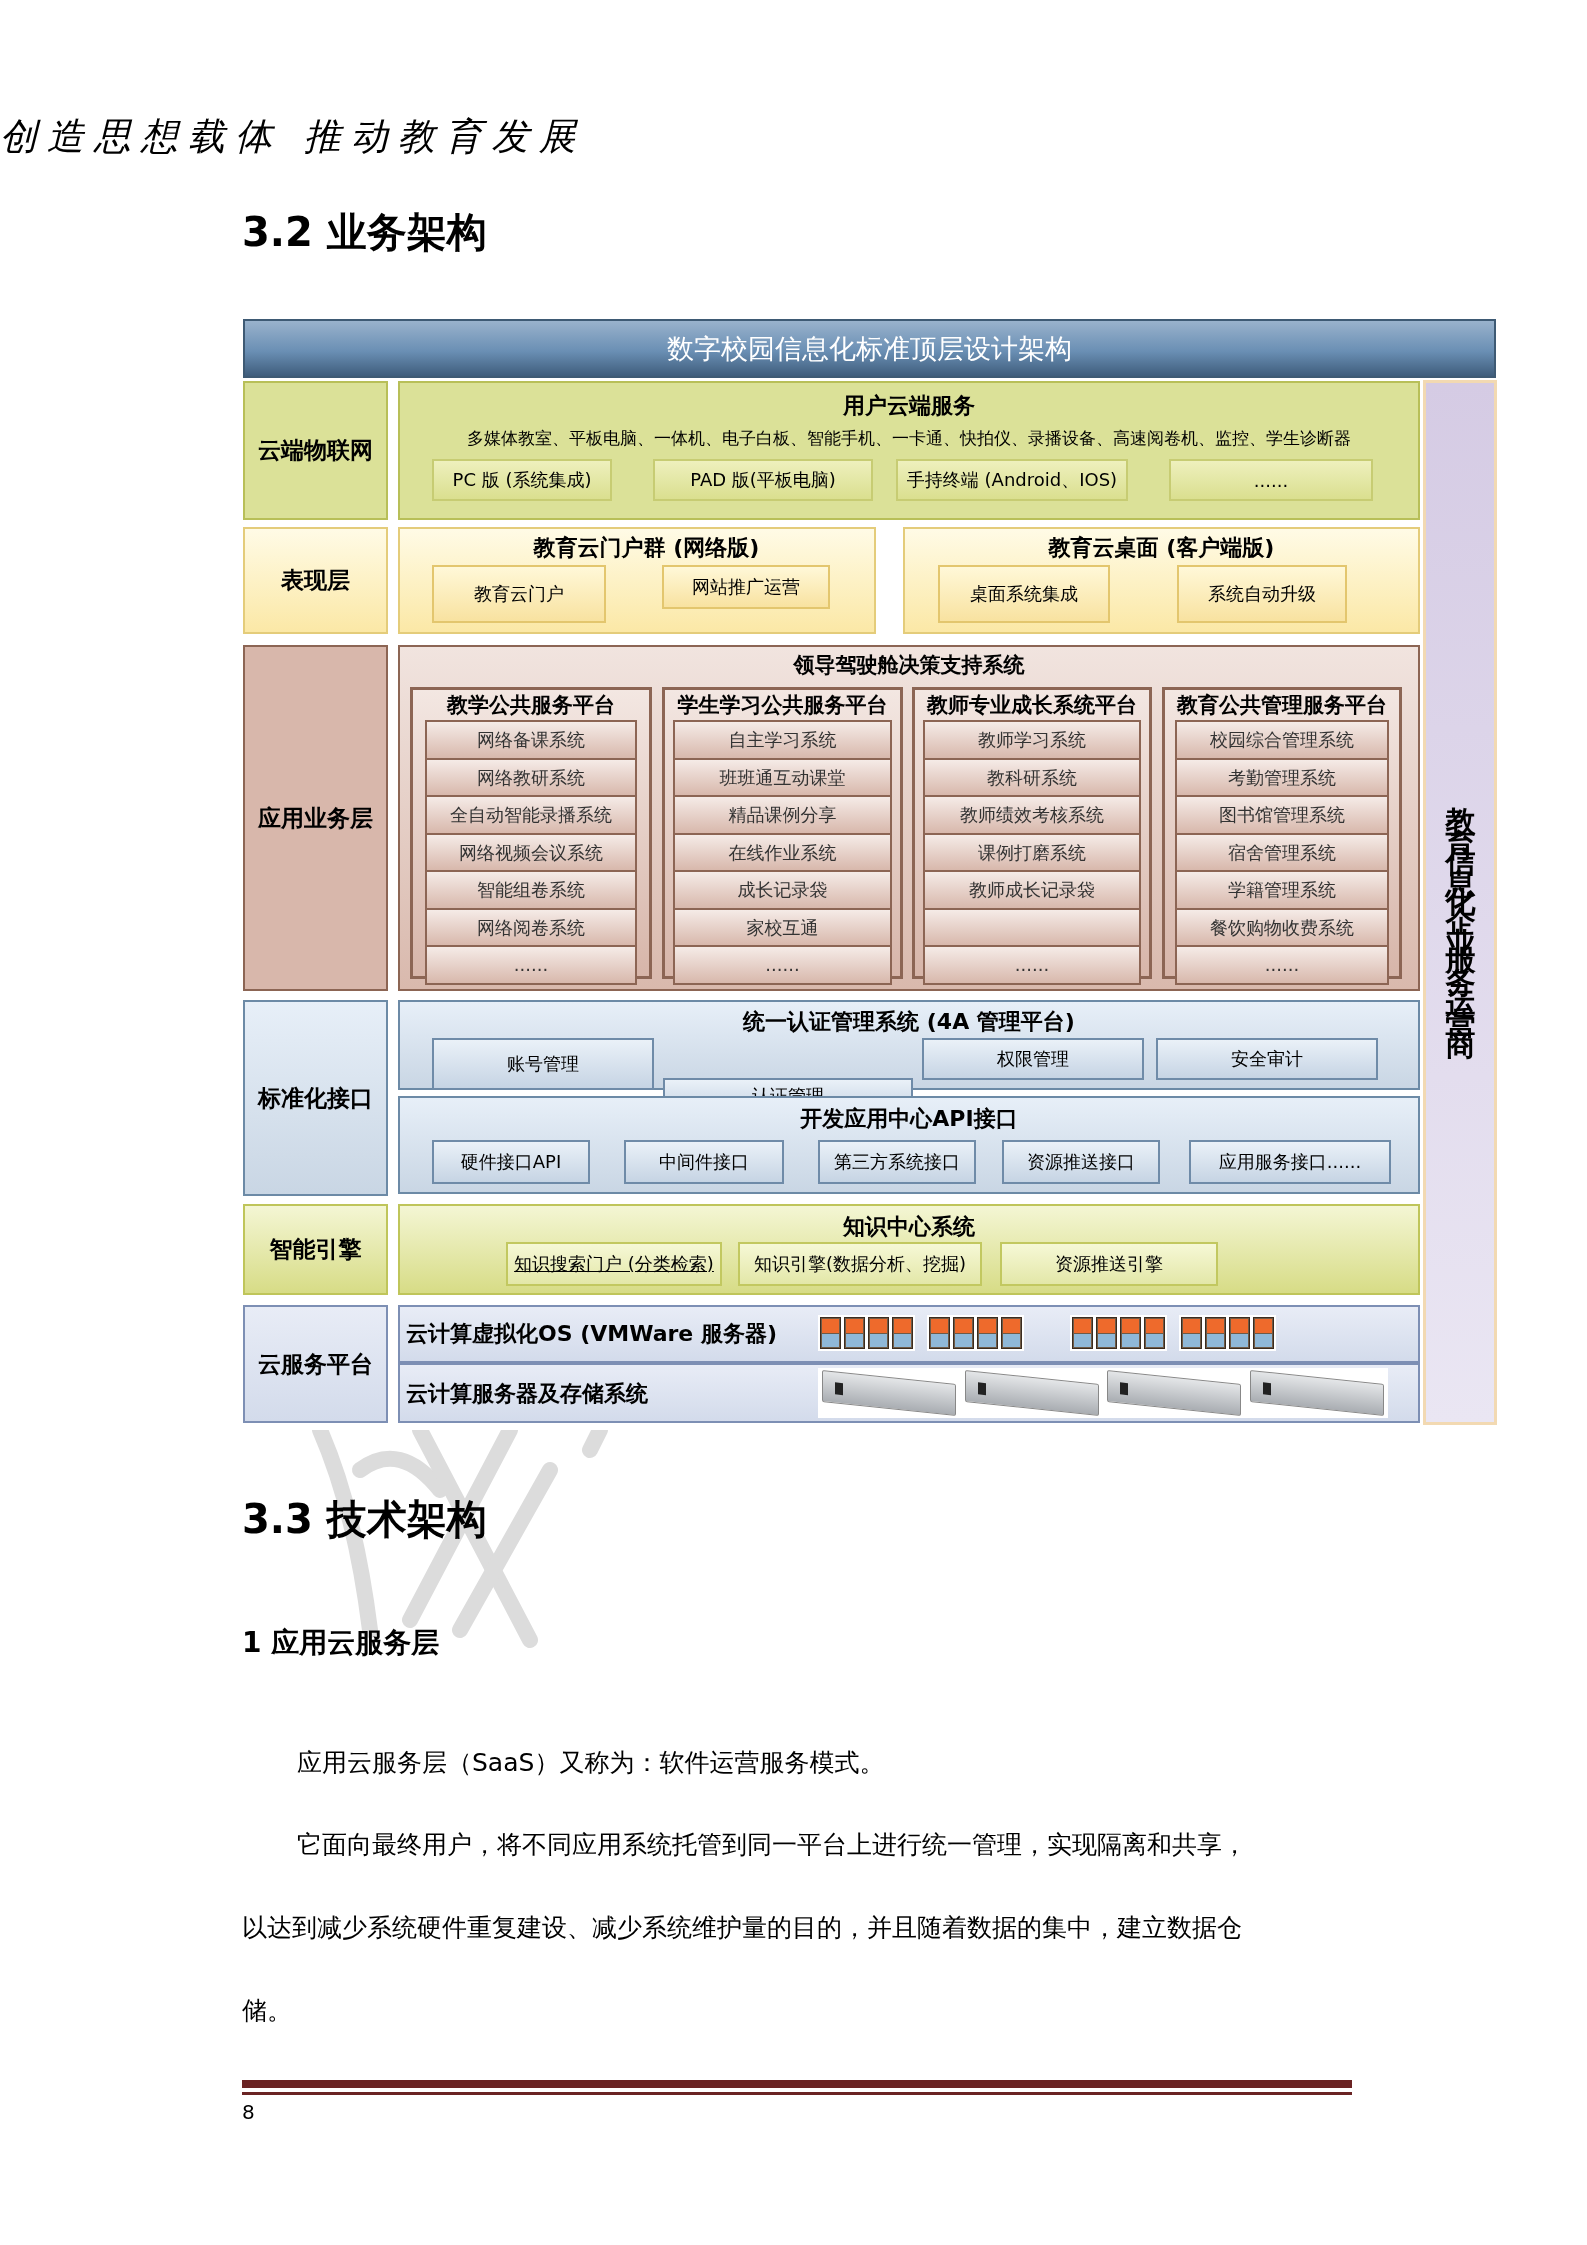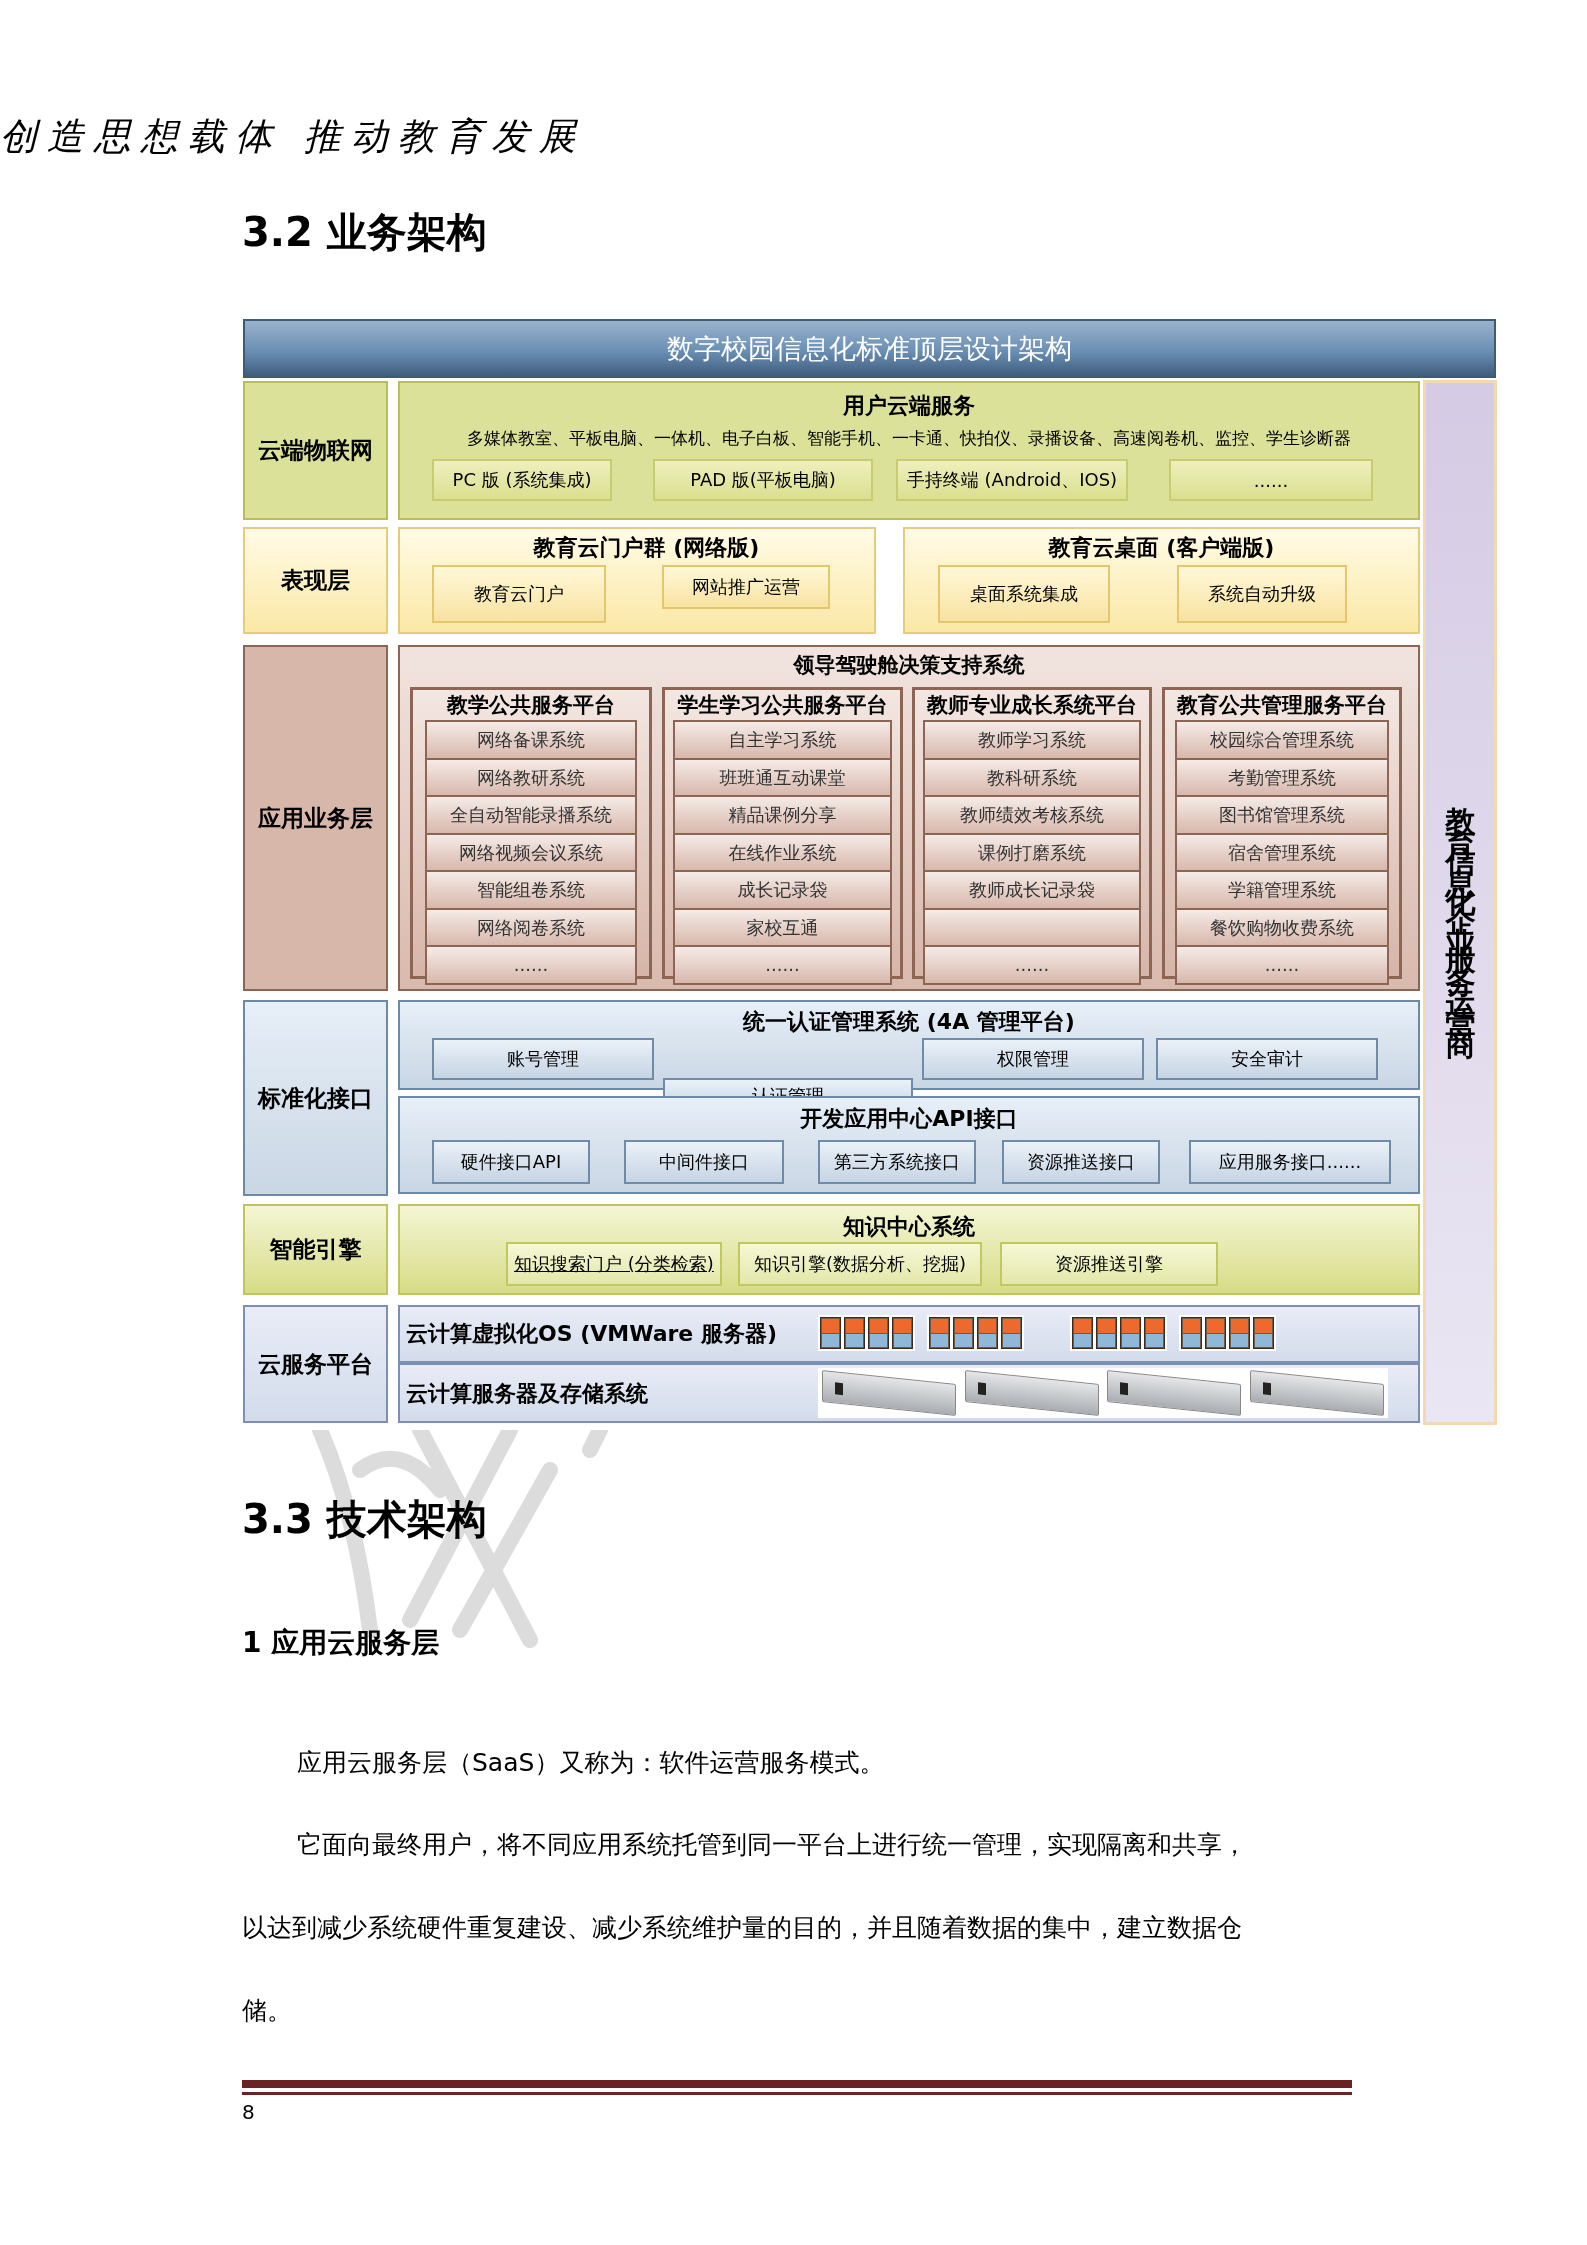--- a/index.html
+++ b/index.html
@@ -143,21 +143,21 @@
         <div class="plat-item">学籍管理系统</div>
         <div class="plat-item">餐饮购物收费系统</div>
         <div class="plat-item">......</div>
       </div>
     </div>
   </div>
 
   <div class="abs blue lbl" style="left:243px; top:1000px; width:145px; height:196px;">标准化接口</div>
   <div class="abs blue" style="left:398px; top:1000px; width:1022px; height:90px;">
     <div class="title-b" style="margin-top:5px;">统一认证管理系统 (4A 管理平台)</div>
-    <div class="abs cell box-b" style="left:32px; top:36px; width:222px; height:42px;">账号管理</div>
+    <div class="abs cell box-b" style="left:32px; top:36px; width:222px; height:52px;">账号管理</div>
     <div class="abs cell box-b" style="left:263px; top:44px; width:250px; height:35px;margin-top:32px;">认证管理</div>
     <div class="abs cell box-b" style="left:522px; top:36px; width:222px; height:42px;">权限管理</div>
     <div class="abs cell box-b" style="left:756px; top:36px; width:222px; height:42px;">安全审计</div>
   </div>
   <div class="abs blue" style="left:398px; top:1096px; width:1022px; height:98px;">
     <div class="title-b" style="margin-top:6px;">开发应用中心API接口</div>
     <div class="abs cell box-b" style="left:32px; top:42px; width:158px; height:44px;">硬件接口API</div>
     <div class="abs cell box-b" style="left:224px; top:42px; width:160px; height:44px;">中间件接口</div>
     <div class="abs cell box-b" style="left:418px; top:42px; width:158px; height:44px;">第三方系统接口</div>
     <div class="abs cell box-b" style="left:602px; top:42px; width:158px; height:44px;">资源推送接口</div>

